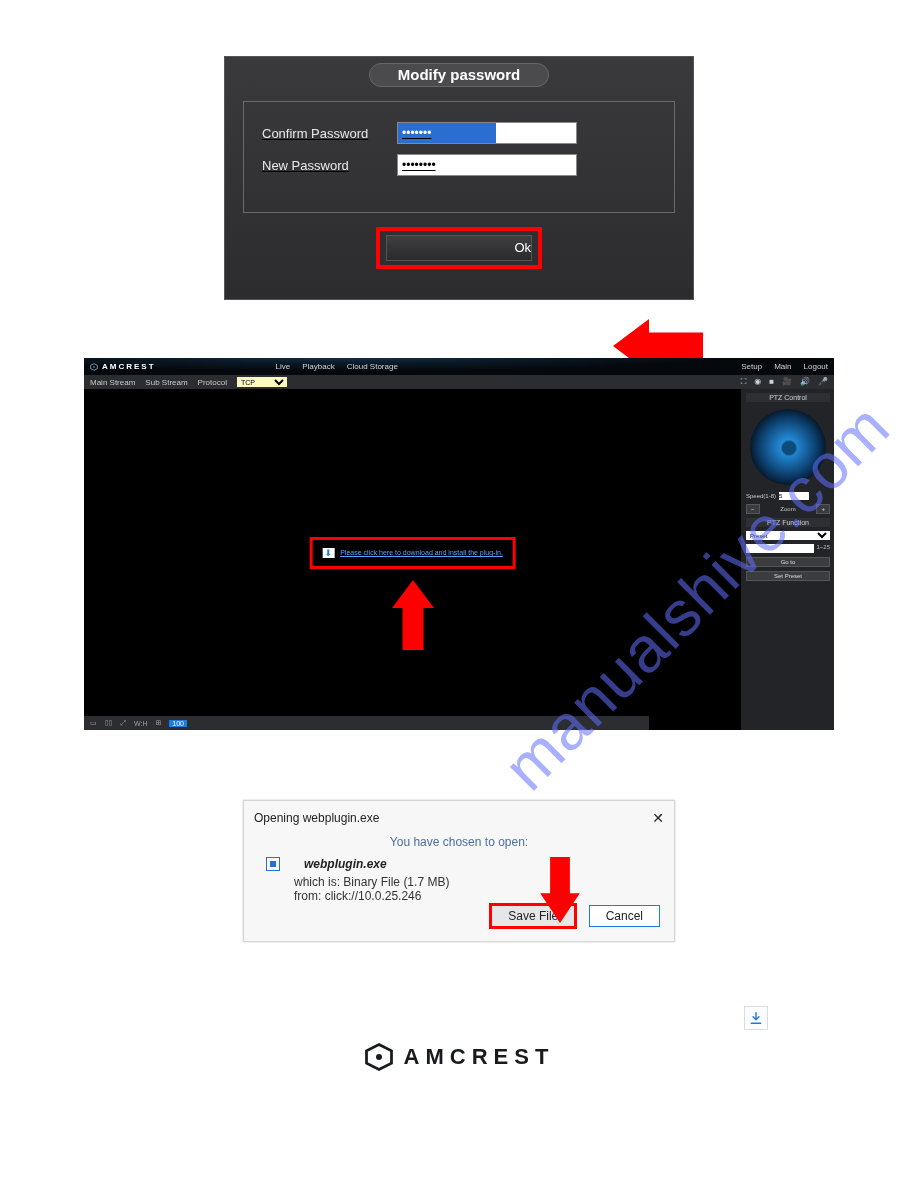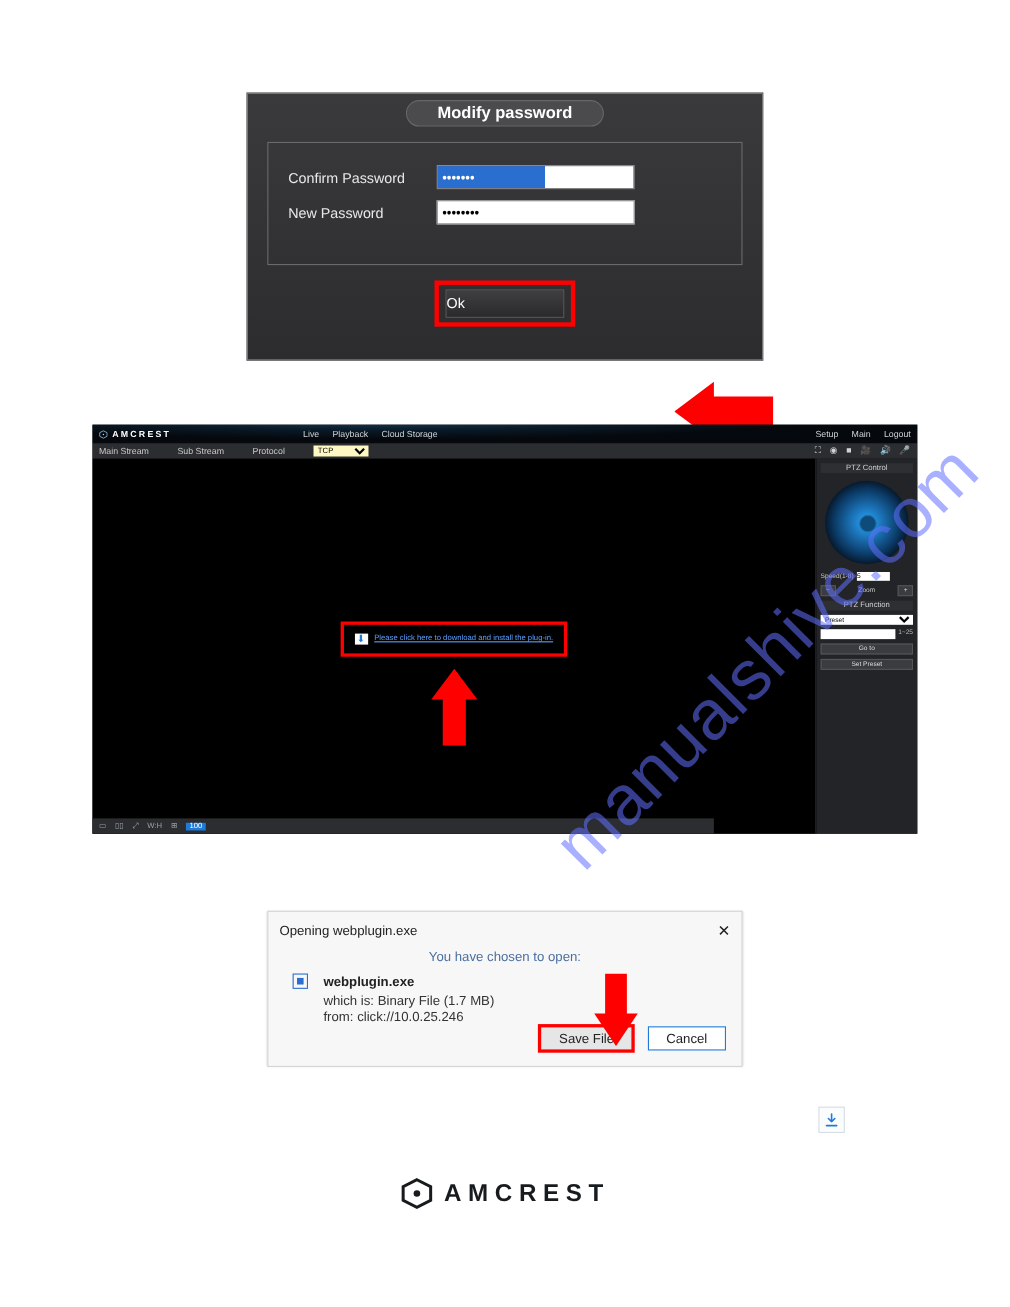--- a/index.html
+++ b/index.html
@@ -24,25 +24,26 @@
     pointer-events: none;
     z-index: 50;
     white-space: nowrap;
     font-weight: 400;
     letter-spacing: 1px;
   }
 
   
   .fig1 {
     width: 470px;
-    margin: 84px auto 0;
+    margin: 56px auto 0;
     background: linear-gradient(#3a3a3d, #2c2c2f);
     border: 1px solid #555;
     position: relative;
     padding-bottom: 30px;
+    text-decoration: underline;
   }
   .fig1 .titlebar {
     text-align: center;
     padding: 6px 0 14px;
   }
   .fig1 .titlepill {
     display: inline-block;
     background: #4b4b4e;
     border-radius: 14px;
     padding: 2px 28px 3px;
@@ -81,28 +82,28 @@
     margin-top: 14px;
     position: relative;
   }
   .fig1 .okborder {
     display: inline-block;
     border: 4px solid #ff0000;
     padding: 4px 6px;
   }
   .fig1 .okbtn {
     display: inline-block;
-    width: 108px;
+    width: 146px;
     height: 26px;
     line-height: 24px;
     background: linear-gradient(#3f3f42,#2a2a2d);
     border: 1px solid #555;
     color: #fff;
     font-size: 13px;
-    text-align: left;
+    text-align: right;
     cursor: pointer;
   }
   .arrow-left {
     position: absolute;
     width: 90px;
     height: 58px;
     right: -10px;
     top: 260px;
   }
   .arrow-left svg { width:100%; height:100%; }
@@ -133,21 +134,21 @@
   .fig2 .navtabs { margin-left: 120px; display:flex; gap:12px; }
   .fig2 .navtabs span { color:#cfd3d6; cursor:pointer; }
   .fig2 .navright { margin-left:auto; display:flex; gap:12px; }
   .fig2 .navright span { color:#cfd3d6; cursor:pointer; }
   .fig2 .toolstrip {
     height: 14px;
     background: #2b2d31;
     display:flex;
     align-items:center;
     padding: 0 6px;
-    gap: 26px;
+    gap: 10px;
   }
   .fig2 .toolstrip .label { color:#c9c9c9; }
   .fig2 .toolstrip select {
     font-size: 7px; height: 10px; background:#fef9c3; border:none; width:50px;
   }
   .fig2 .toolstrip .righticons { margin-left:auto; display:flex; gap:8px; color:#cfd3d6; }
   .fig2 .righticons span { cursor:pointer; }
   .fig2 .mainrow { display:flex; height: calc(100% - 31px); }
   .fig2 .video {
     flex: 1; background:#000; position:relative; border-right:1px solid #222;
@@ -213,21 +214,21 @@
     box-shadow: 0 0 2px rgba(0,0,0,0.2);
   }
   .fig3 .dlg-title {
     display:flex; justify-content:space-between; align-items:center;
     padding: 5px 10px;
     font-size: 12px;
   }
   .fig3 .dlg-title .x { cursor:pointer; font-size:14px; }
   .fig3 .dlg-body { padding: 4px 16px 0; }
   .fig3 .chosen { color:#4a6fa0; margin-bottom:8px;text-align:center; }
-  .fig3 .filerow { display:flex; align-items:center; gap:14px; margin-left:6px; margin-bottom:4px;}
+  .fig3 .filerow { display:flex; align-items:center; gap:24px; margin-left:6px; margin-bottom:4px;font-style:italic;}
   .fig3 .fileicon { width:14px; height:14px; border:1px solid #2a6ed0; display:flex; align-items:center; justify-content:center; }
   .fig3 .fileicon::before { content:""; width:6px; height:6px; background:#2a6ed0; }
   .fig3 .filename { font-weight:bold; }
   .fig3 .meta { margin-left:34px; color:#333; }
   .fig3 .saveq { margin:10px 0 14px; color:#4a6fa0; }
   .fig3 .btnrow { text-align:right; padding: 0 14px; }
   .fig3 .btn {
     display:inline-block; padding: 3px 16px; font-size:12px; cursor:pointer;
     background:#eee; margin-left:8px;
   }

